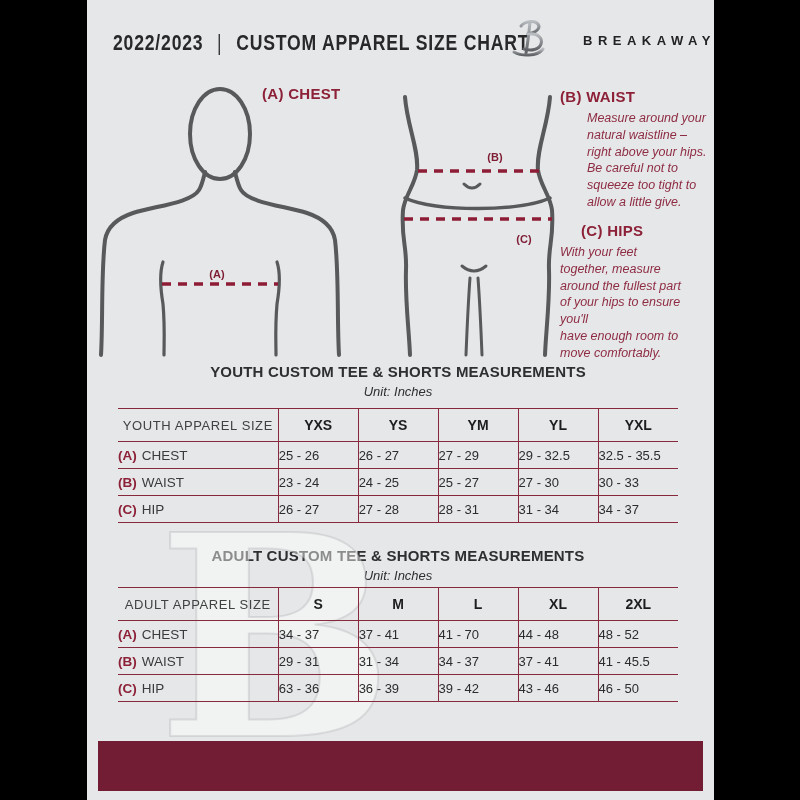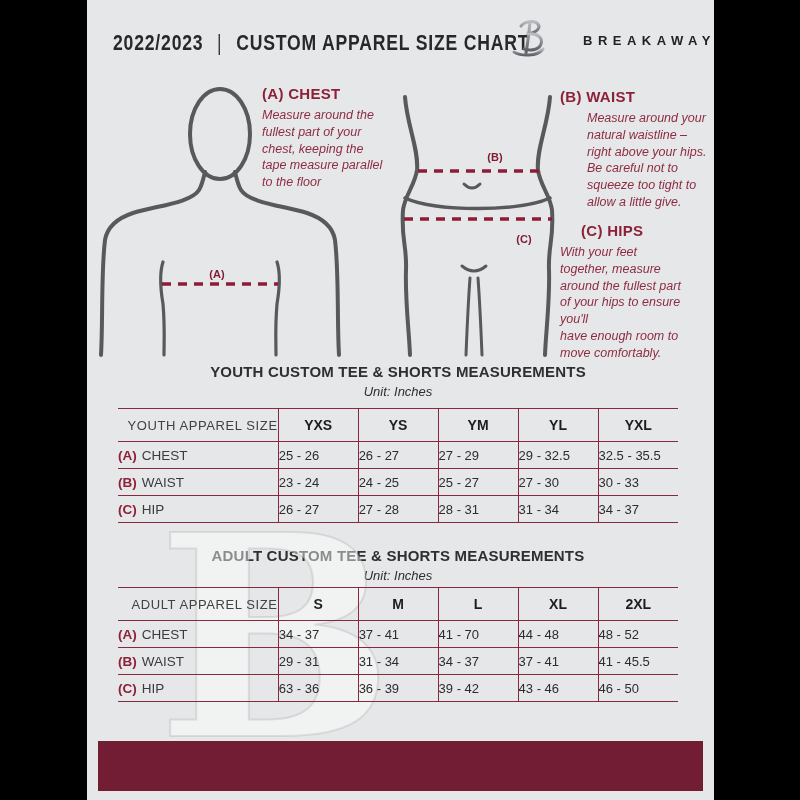--- a/index.html
+++ b/index.html
@@ -26,21 +26,21 @@
 
   
   table.size{position:absolute;left:31px;width:560px;border-collapse:collapse;table-layout:fixed;z-index:2;}
   table.size col.c0{width:28.6%;}
   table.size th,table.size td{border-top:1.6px solid #86293c;border-bottom:1.6px solid #86293c;
         padding:0;font-family:"Liberation Sans",sans-serif;}
   table.size th+th,table.size td+td{border-left:1.6px solid #86293c;}
   table.size thead tr{height:33px;}
   table.size tbody tr{height:27px;}
   th.size-col{font-size:14px;font-weight:bold;color:#1d1d1f;text-align:center;}
-  th.label-col{font-size:13px;font-weight:normal;color:#404143;text-align:right;
+  th.label-col{font-size:13px;font-weight:normal;color:#404143;text-align:center;
                padding-left:14px;letter-spacing:.6px;margin-top:25px;}
   td.row-label{font-size:13.5px;color:#3a3b3d;text-align:left;padding-left:14px;}
   td.row-label .mk{font-weight:bold;color:#8c2138;margin-right:5px;}
   td.val{font-size:13px;color:#2b2c2e;}
 
   
   .wm{left:70px;top:498px;font-family:"DejaVu Serif",serif;font-weight:bold;font-size:280px;
       line-height:1;color:rgba(255,255,255,0.45);-webkit-text-stroke:2px rgba(140,143,147,0.22);
       z-index:1;user-select:none;}
 
@@ -103,25 +103,20 @@
         <path d="M75,183 C73,210 72,235 71,260" stroke-width="3"></path>
         <path d="M83,183 C85,210 86,235 87,260" stroke-width="3"></path>
       </g>
       <path d="M23,76 L145,76" stroke="#8e1c36" stroke-width="3.5" stroke-dasharray="9 7"></path>
       <path d="M9,124 L157,124" stroke="#8e1c36" stroke-width="3.5" stroke-dasharray="9 7"></path>
       <text x="100" y="66" text-anchor="middle" font-size="11" font-weight="bold" fill="#7e1c33">(B)</text>
       <text x="129" y="148" text-anchor="middle" font-size="11" font-weight="bold" fill="#7e1c33">(C)</text>
     </svg>
 
     <div class="abs guide-h" style="left:175px;top:85px;">(A) CHEST</div>
-    <div class="abs guide-p" style="left:175px;top:107px;width:150px;">Measure around the
-fullest part of your
-chest, keeping the
-tape measure parallel
-to the floor</div>
 
     <div class="abs guide-h" style="left:473px;top:88px;">(B) WAIST</div>
     <div class="abs guide-p" style="left:500px;top:110px;width:155px;">Measure around your
 natural waistline –
 right above your hips.
 Be careful not to
 squeeze too tight to
 allow a little give.</div>
 
     <div class="abs guide-h" style="left:473px;top:222px;margin-left:21px;">(C) HIPS</div>

